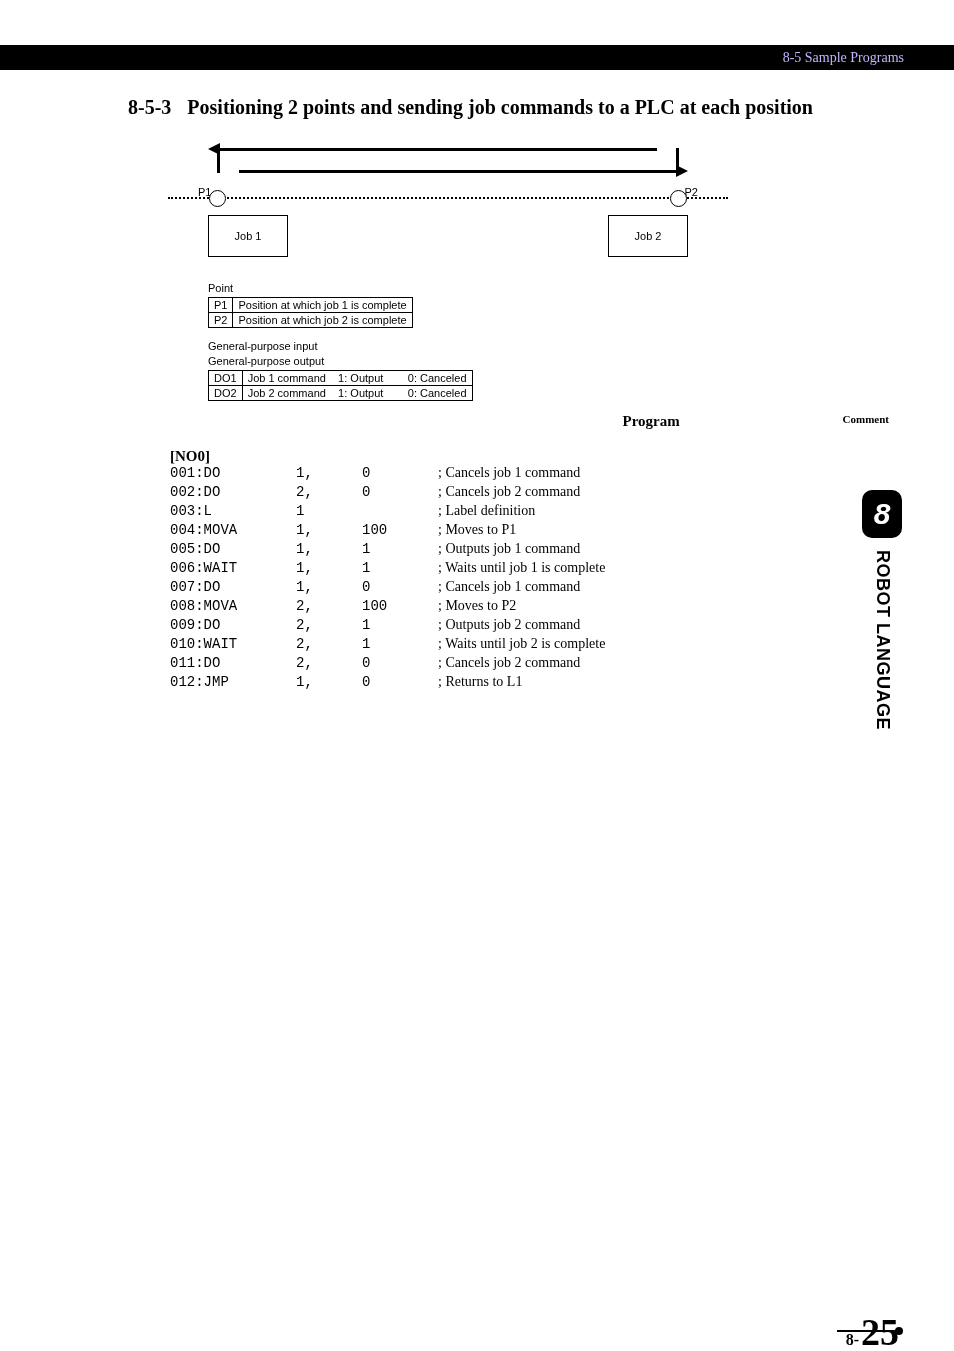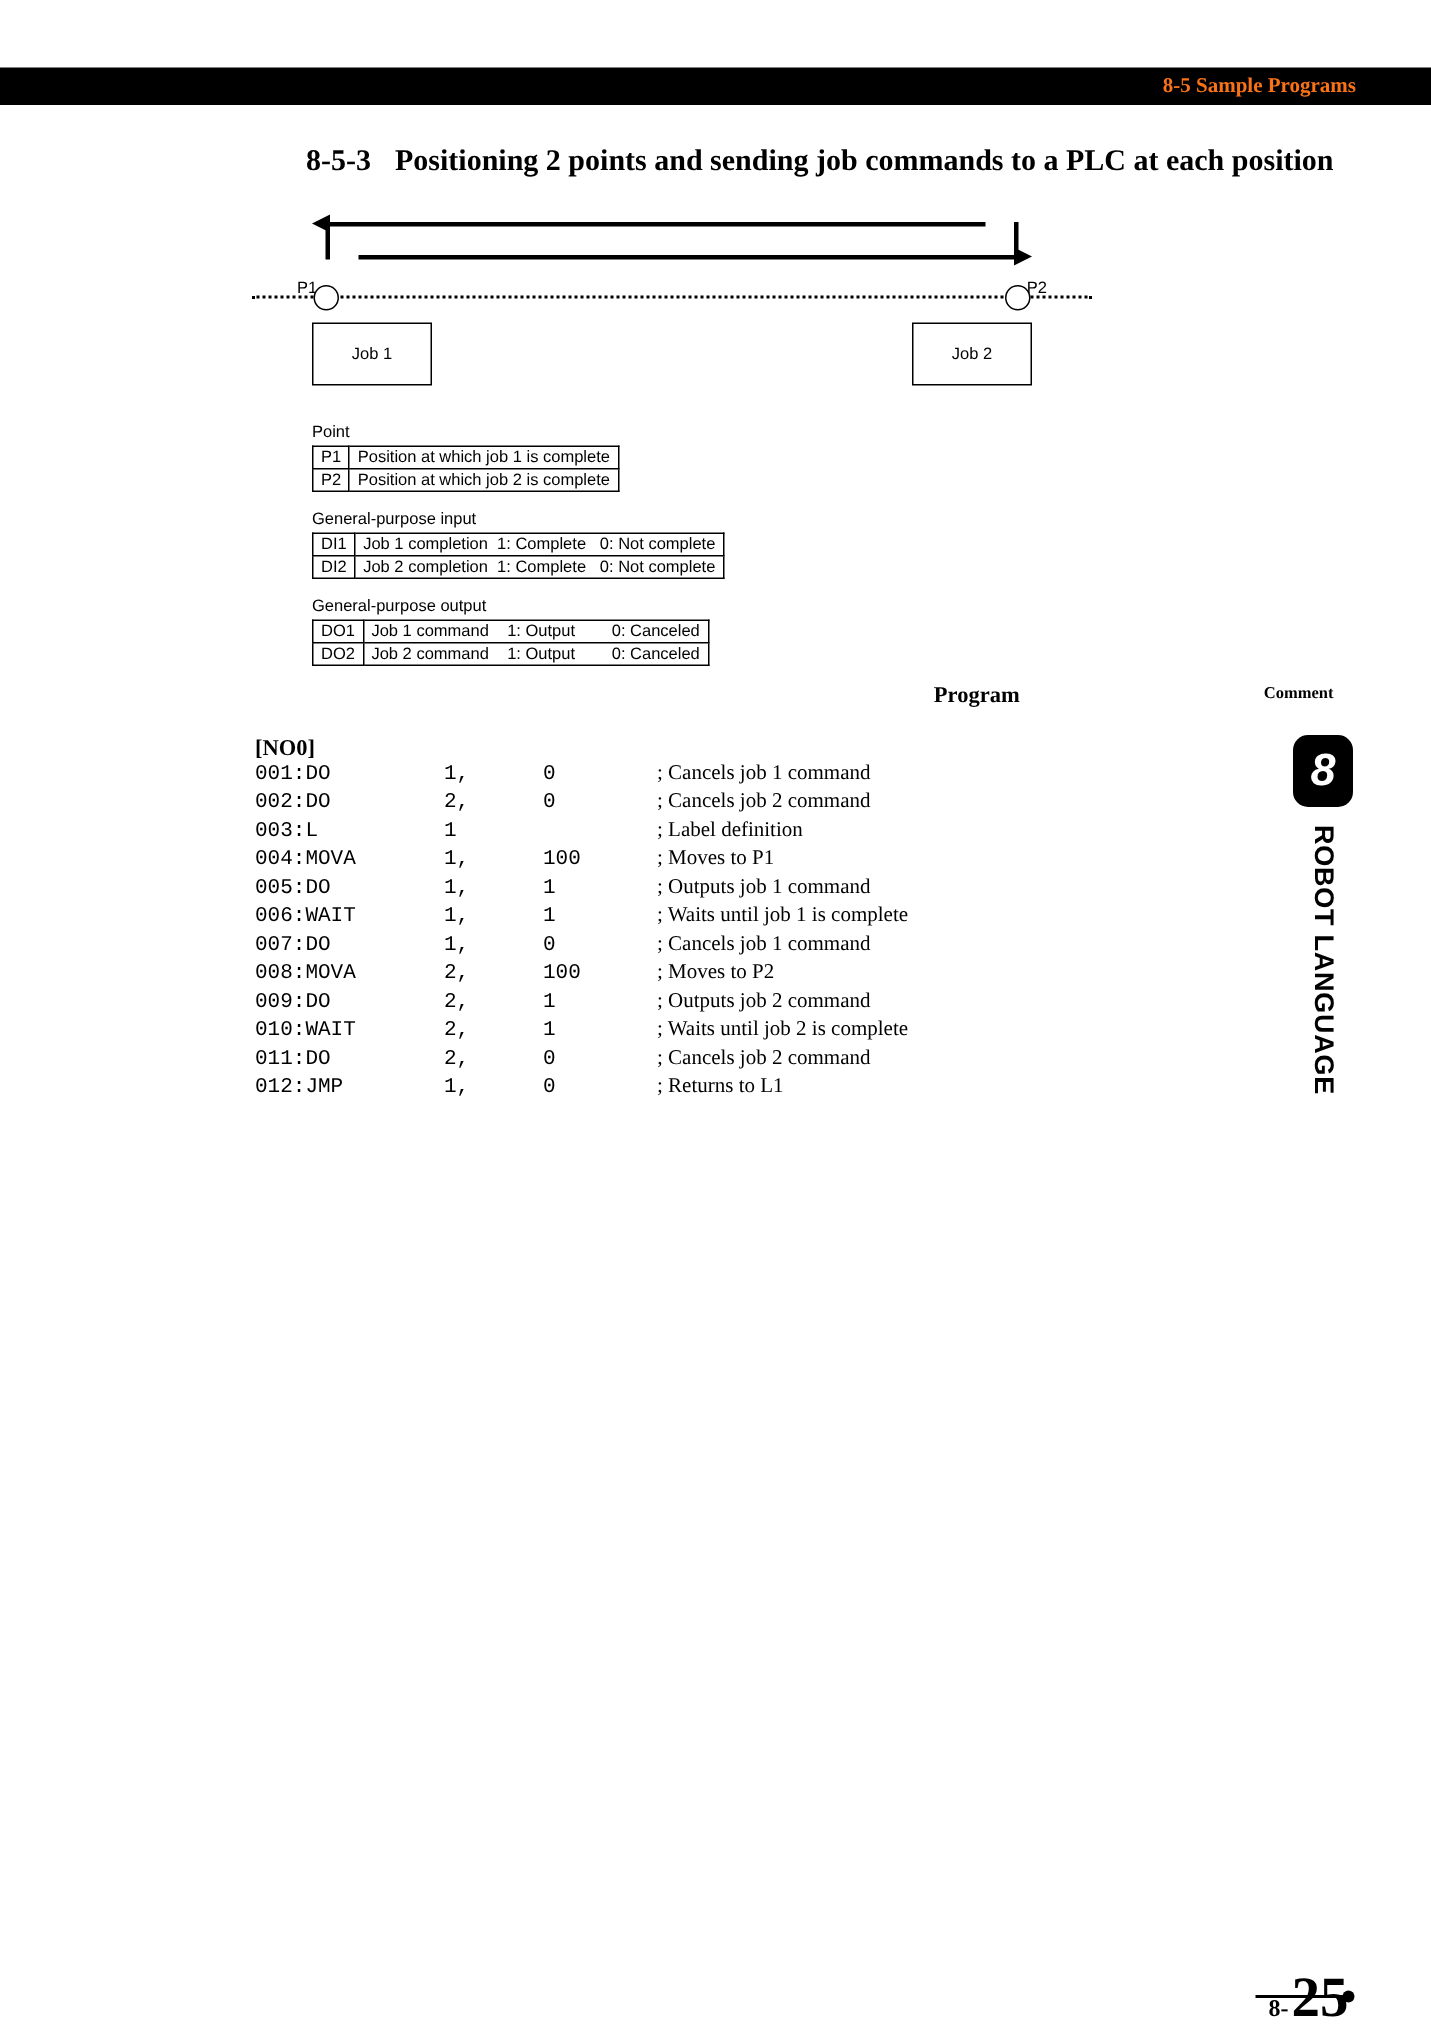--- a/index.html
+++ b/index.html
@@ -14,33 +14,32 @@
       height: 25px;
       width: 100%;
       margin-top: 45px;
       display: flex;
       align-items: center;
       justify-content: flex-end;
       padding-right: 50px;
       box-sizing: border-box;
     }
     .header-bar span {
-      color: #f97316;
+      color: #c4b5fd;
       font-size: 14px;
-      font-weight: bold;
+      font-weight: normal;
       font-family: "Times New Roman", serif;
     }
     .content {
       padding: 20px 65px 0 128px;
     }
     .section-title {
       display: flex;
       align-items: flex-start;
       margin-top: 5px;
-      justify-content: flex-end;
     }
     .sec-num {
       font-size: 20px;
       font-weight: bold;
       white-space: nowrap;
       margin-right: 16px;
       padding-top:1px;
     }
     .sec-text {
       font-size: 20px;
@@ -337,32 +336,20 @@
               <td>Position at which job 1 is complete</td>
             </tr>
         <tr>
               <td>P2</td>
               <td>Position at which job 2 is complete</td>
             </tr>
       </tbody>
         </table>
 
       <div class="tbl-title">General-purpose input</div>
-      <table class="info">
-        <tbody>
-            <tr>
-              <td>DI1</td>
-              <td style="white-space:pre">Job 1 completion  1: Complete   0: Not complete</td>
-            </tr>
-        <tr>
-              <td>DI2</td>
-              <td style="white-space:pre">Job 2 completion  1: Complete   0: Not complete</td>
-            </tr>
-      </tbody>
-        </table>
 
       <div class="tbl-title">General-purpose output</div>
       <table class="info">
         <tbody>
             <tr>
               <td>DO1</td>
               <td style="white-space:pre">Job 1 command    1: Output        0: Canceled</td>
             </tr>
         <tr>
               <td>DO2</td>

